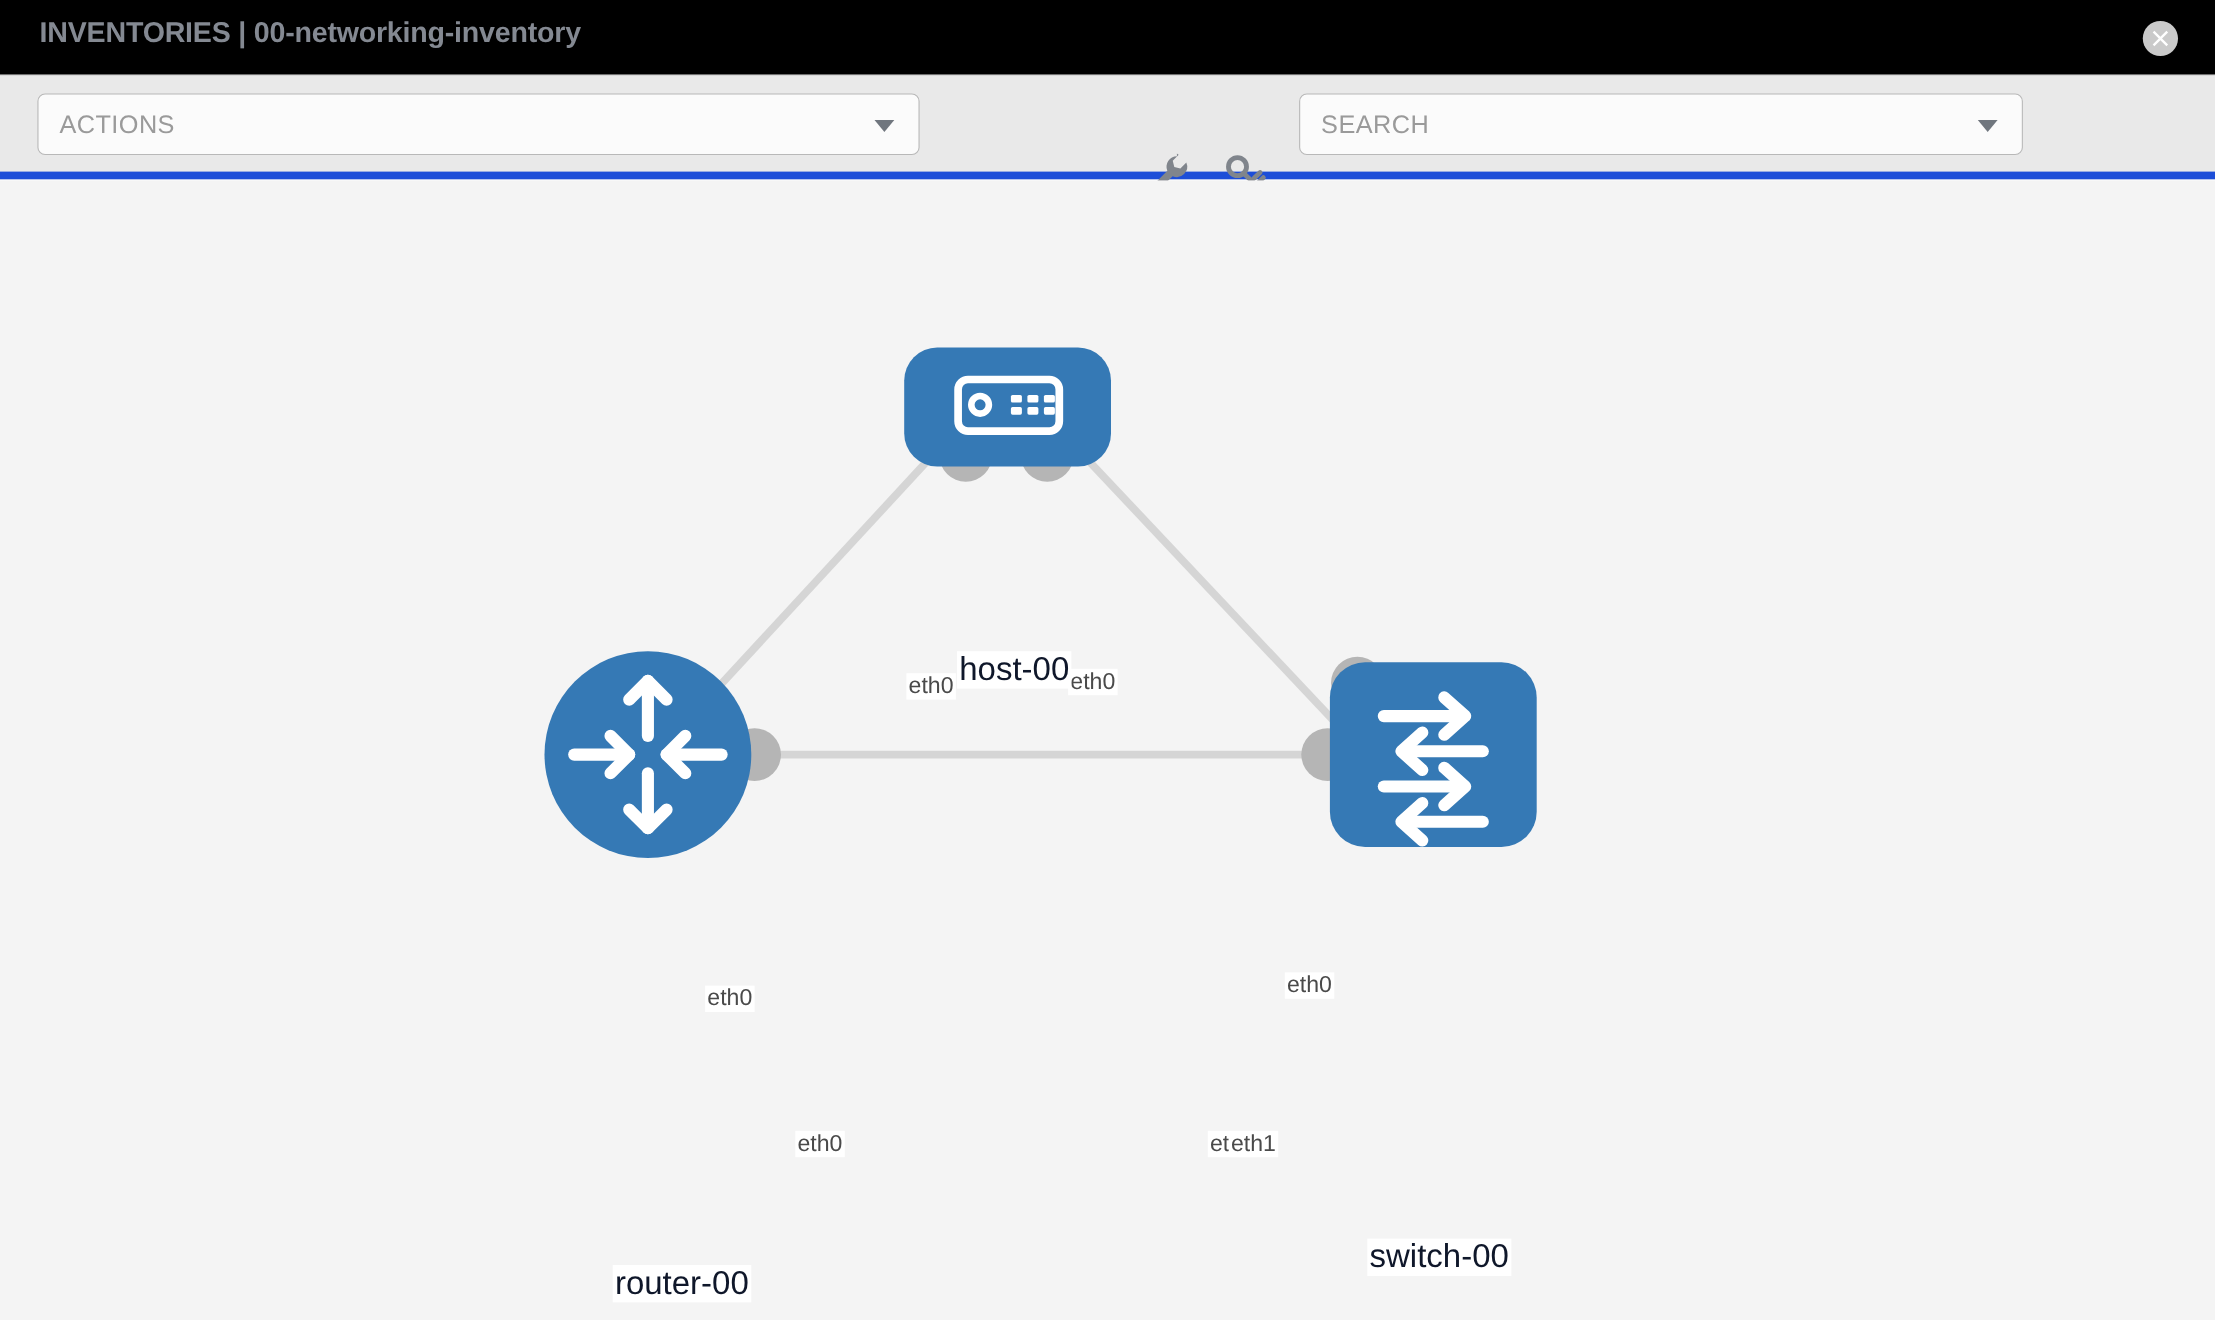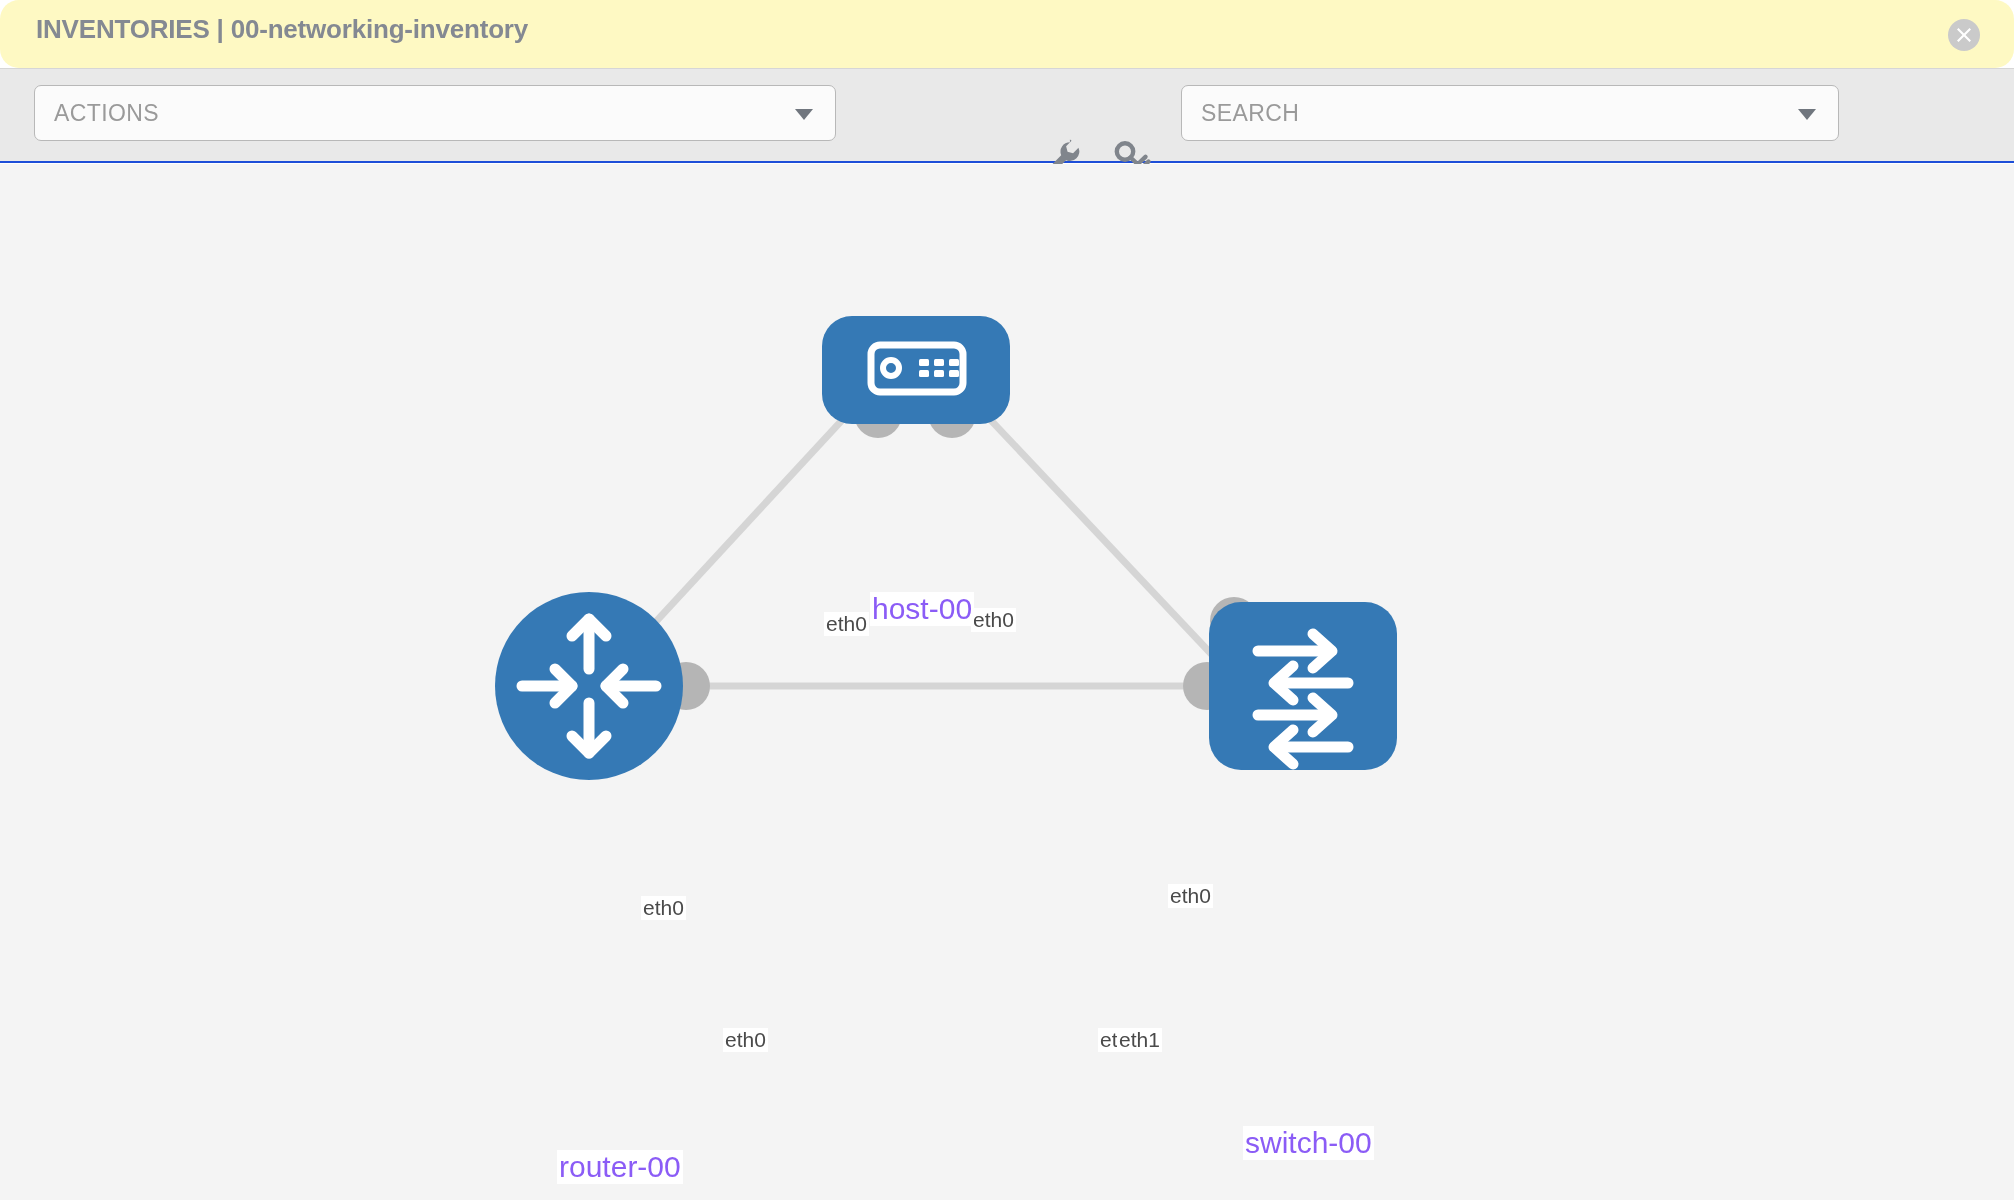--- a/index.html
+++ b/index.html
@@ -11,22 +11,21 @@
     font-family: "Liberation Sans", sans-serif;
   }
 
   
   #app { position: relative; width: 2014px; height: 1200px; }
 
   #header {
     position: absolute;
     left: 0; top: 0;
     width: 2014px; height: 68px;
-    background: #fef9c3;
-    border-radius: 19px;
+    background: #000000;
   }
   #page-title {
     position: absolute;
     left: 36px; top: 14px;
     font-size: 26px;
     font-weight: bold;
     font-stretch: condensed;
     color: #848992;
     letter-spacing: -0.2px;
     white-space: nowrap;
@@ -41,21 +40,21 @@
   }
   #close-btn svg { display: block; }
 
   
   #toolbar {
     position: absolute;
     left: 0; top: 68px;
     width: 2014px; height: 95px;
     background: #e9e9e9;
     border-top: 1px solid #d6d6d6;
-    border-bottom: 2px solid #1d4ed8;
+    border-bottom: 7px solid #1d4ed8;
   }
   .field {
     position: absolute;
     background: #fbfbfb;
     border: 1px solid #b8b8b8;
     border-radius: 7px;
     height: 56px;
   }
   .field .ph {
     position: absolute;
@@ -96,21 +95,21 @@
     width: 2014px; height: 1036px;
     background: #f4f4f4;
     overflow: hidden;
   }
   #topology-svg { position: absolute; left: 0; top: 0; }
 
   
   .node-label {
     position: absolute;
     font-size: 30px;
-    color: #8b5cf6;
+    color: #0f172a;
     background: #ffffff;
     white-space: nowrap;
     padding: 0 2px;
   }
   .iface-label {
     position: absolute;
     font-size: 21px;
     color: #4a4a4a;
     background: #ffffff;
     white-space: nowrap;

